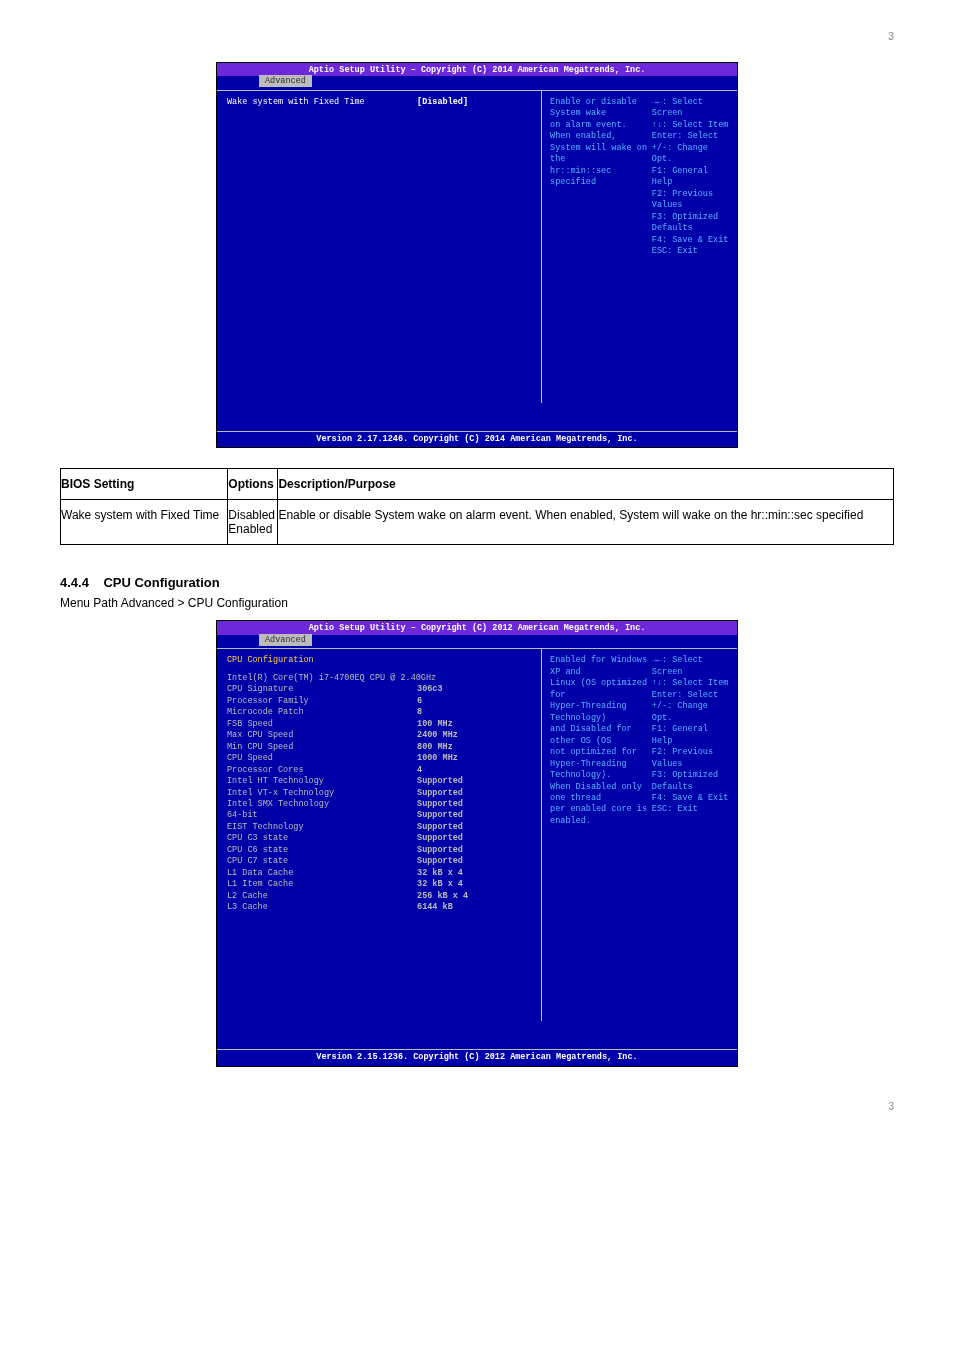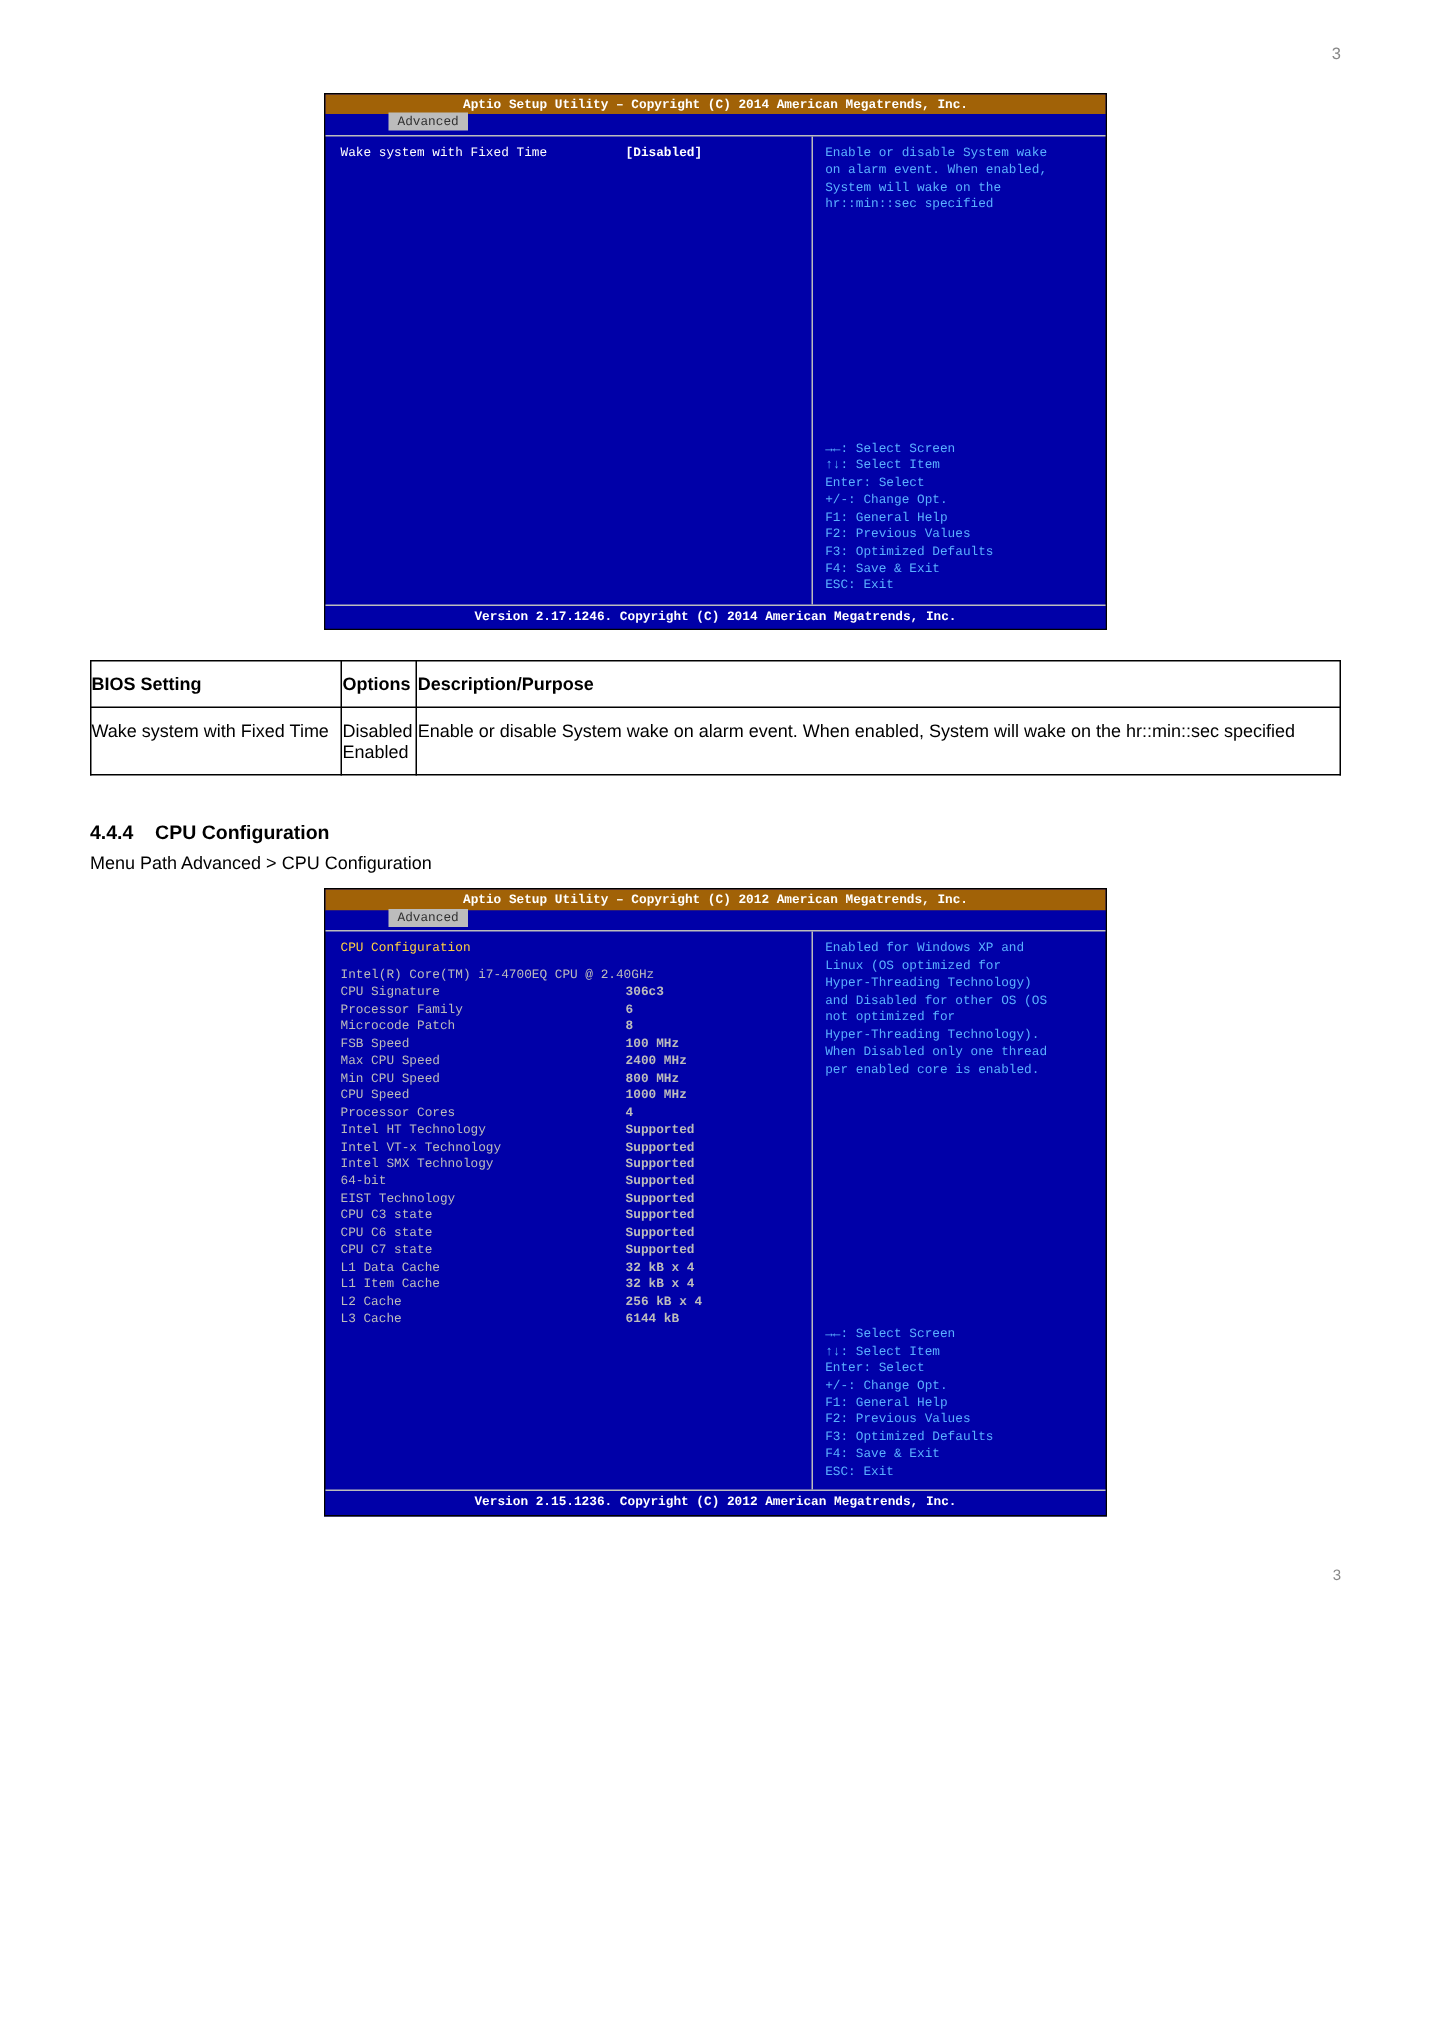--- a/index.html
+++ b/index.html
@@ -25,21 +25,21 @@
     width: 520px;
     margin: 0 auto 20px auto;
     border: 1px solid #000;
     font-family: "Courier New", monospace;
     font-size: 8.5px;
     line-height: 1.35;
     background: #0000a8;
     color: #cfe0ff;
   }
   .bios-title {
-    background: #a16207;
+    background: #6d28d9;
     color: #fff;
     text-align: center;
     padding: 2px 0 0 0;
     font-weight: bold;
   }
   .bios-tab {
     background: #0000a8;
     padding: 0 0 2px 42px;
   }
   .bios-tab span {
@@ -56,35 +56,35 @@
     padding: 6px 10px;
     color: #bcbcbc;
     min-height: 300px;
     border-right: 1px solid #bcbcbc;
   }
   .bios-right {
     flex: 1;
     padding: 6px 8px;
     color: #5bb0ff;
     display: flex;
-    flex-direction: column;
     justify-content: space-between;
   }
   .bios-left .row { display: flex; }
   .bios-left .row .lbl { flex: 1; white-space: pre; }
   .bios-left .row .val { flex: 0.6; white-space: pre; font-weight: bold; }
   .highlight .lbl, .highlight .val { color: #fff; }
   .yellow { color: #ffd040; }
   .bios-footer {
     background: #0000a8;
     color: #fff;
     text-align: center;
     padding: 2px 12px;
     font-weight: bold;
     border-top: 1px solid #bcbcbc;
+    margin-top: 28px;
   }
   .option-table {
     width: 100%;
     border-collapse: collapse;
     margin: 10px 0 20px 0;
     font-size: 12px;
   }
   .option-table th, .option-table td {
     border: 1px solid #000;
     padding: 8px 0;

